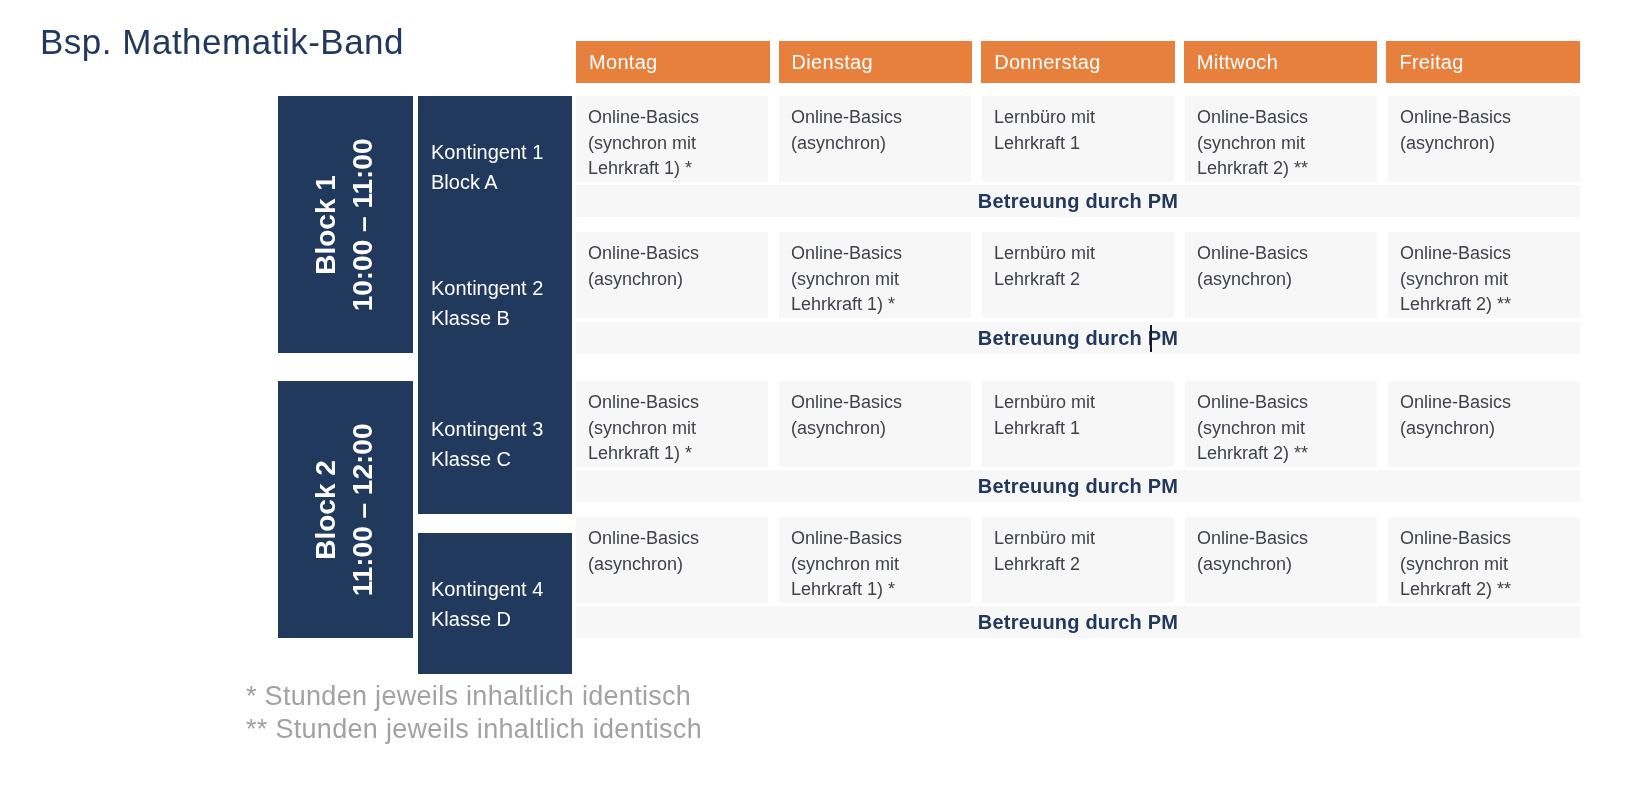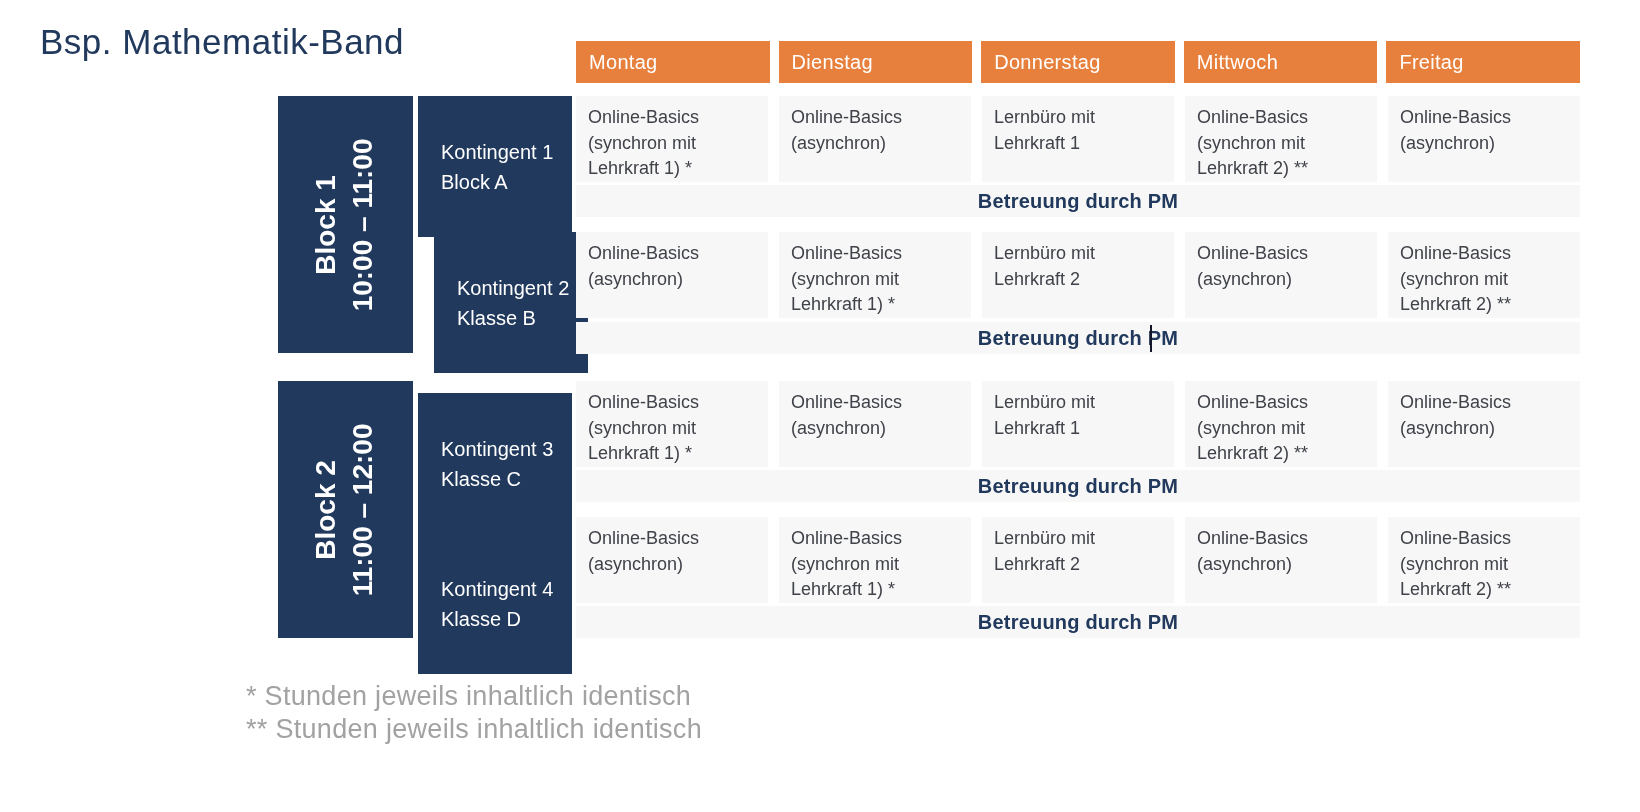--- a/index.html
+++ b/index.html
@@ -20,22 +20,22 @@
     display:flex;align-items:center;padding-left:13px;letter-spacing:.3px;}
 
   .block-label{position:absolute;left:278px;width:135px;height:257px;
     background:var(--navy);display:flex;align-items:center;justify-content:center;}
   .block-label .rot{transform:rotate(-90deg);white-space:nowrap;text-align:center;
     color:#ffffff;font-weight:700;font-size:28px;line-height:1.32;}
   .block-1{top:96px;} .block-2{top:381px;}
 
   .kontingent{position:absolute;left:418px;width:154px;height:141px;
     background:var(--navy);color:#ffffff;font-size:20px;line-height:1.5;
-    display:flex;flex-direction:column;justify-content:center;padding-left:23px;}
-  .k1{top:96px;} .k2{top:232px;margin-left:16px;} .k3{top:393px;} .k4{top:517px;margin-top:16px;}
+    display:flex;flex-direction:column;justify-content:center;padding-left:13px;}
+  .k1{top:96px;} .k2{top:232px;} .k3{top:373px;} .k4{top:517px;margin-top:16px;}
 
   .cells{position:absolute;left:576px;width:1004px;height:86px;display:flex;gap:11px;}
   .c1{top:96px;} .c2{top:232px;} .c3{top:381px;} .c4{top:517px;}
   .cell{flex:1;background:var(--cell-bg);color:var(--cell-text);
     font-size:18px;line-height:1.42;padding:9px 12px;}
 
   .betreuung{position:absolute;left:576px;width:1004px;height:32px;
     background:var(--cell-bg);display:flex;align-items:center;justify-content:center;
     color:var(--navy);font-size:20px;font-weight:700;letter-spacing:.2px;}
   .b1{top:185px;} .b2{top:322px;} .b3{top:470px;} .b4{top:606px;}

